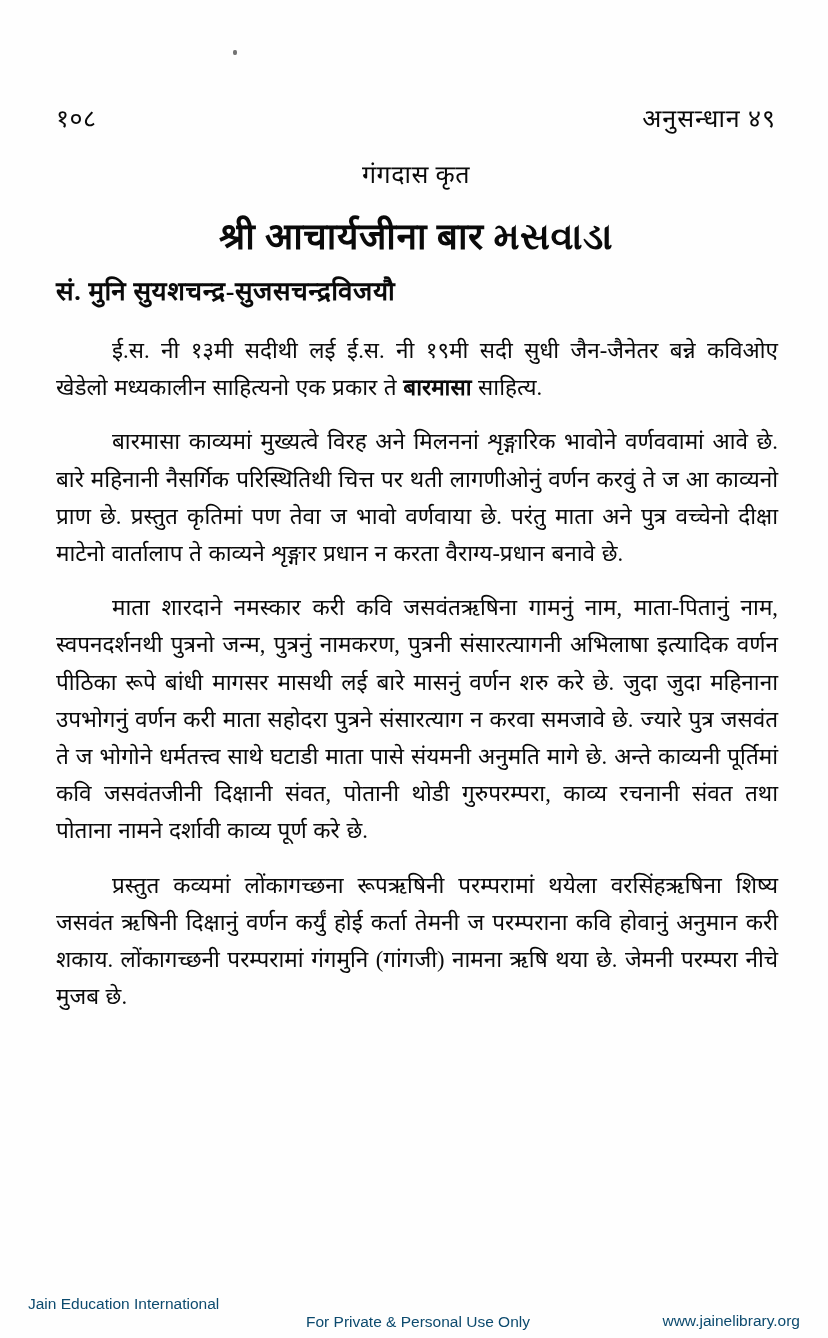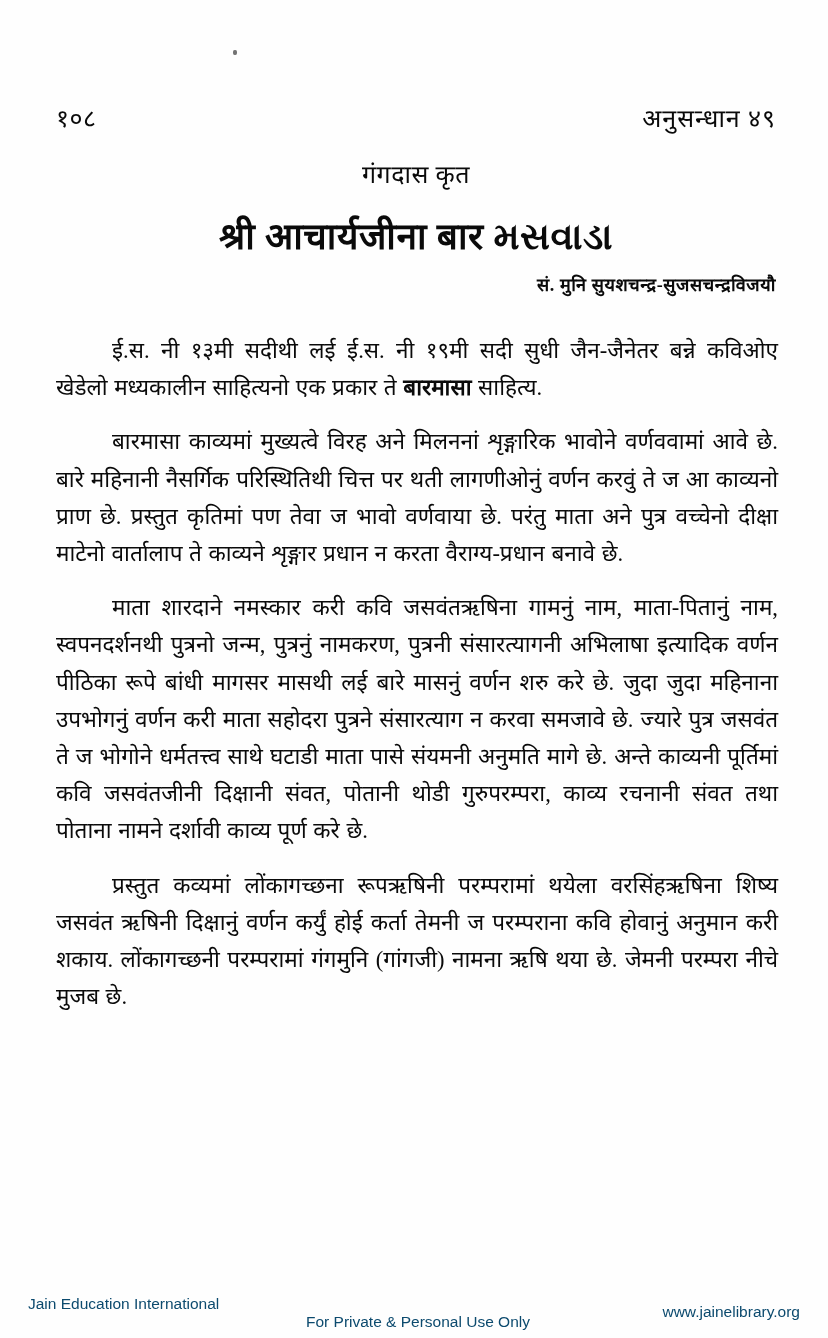--- a/index.html
+++ b/index.html
@@ -68,22 +68,22 @@
     font-weight: 700;
     line-height: 1.25;
     margin-top: 24px;
     letter-spacing: .5px;
   }
   .editor-line {
     position: absolute;
     left: 56px;
     right: 52px;
     top: 272px;
-    text-align: right;
-    font-size: 18px;
+    text-align: left;
+    font-size: 26px;
     font-weight: 700;
     letter-spacing: .6px;
   }
 
   .body-text {
     position: absolute;
     left: 56px;
     top: 332px;
     width: 722px;
   }
@@ -109,21 +109,21 @@
     font-family: "Liberation Sans", sans-serif;
     font-size: 15.5px;
   }
   .footer .f-left {
     position: absolute; left: 28px; top: 0; white-space: nowrap;
   }
   .footer .f-center {
     position: absolute; left: 306px; top: 18px; white-space: nowrap;
   }
   .footer .f-right {
-    position: absolute; right: 28px; top: 8px; white-space: nowrap; text-align: right;
+    position: absolute; right: 28px; top: 17px; white-space: nowrap; text-align: right;
   }
 </style>
 </head>
 <body>
 
 <div class="page">
 
   <div class="speck"></div>
 
   <div class="running-head">

